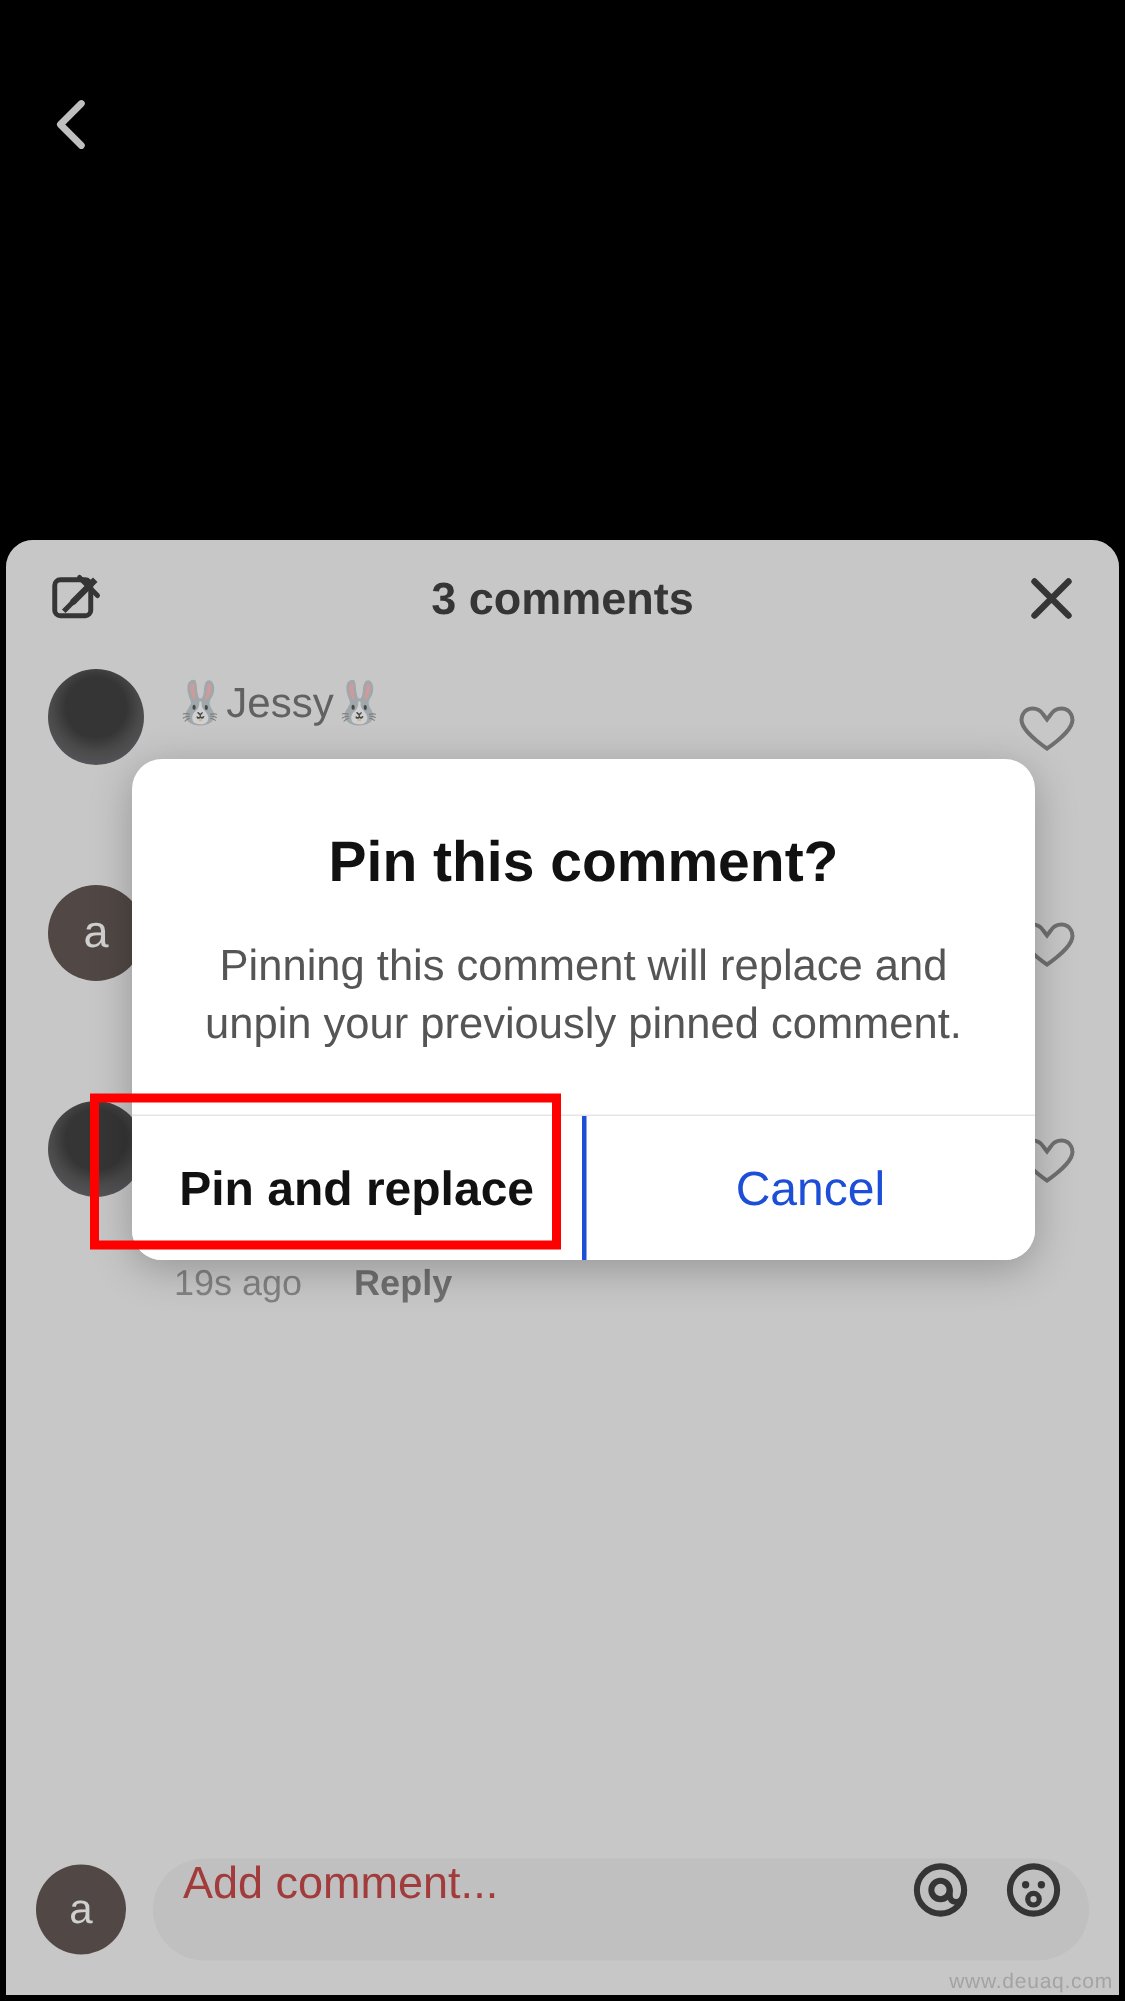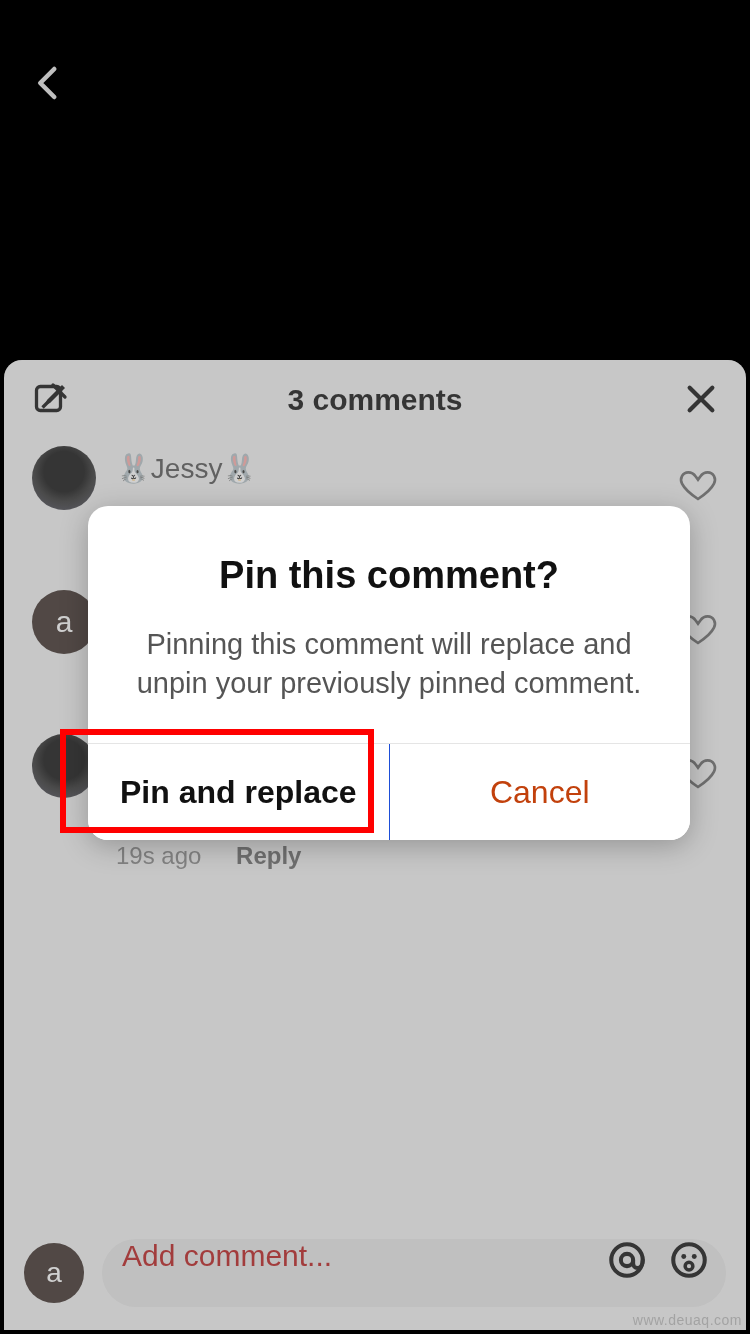--- a/index.html
+++ b/index.html
@@ -39,21 +39,21 @@
     .dim { position: absolute; top: 360px; left: 4px; right: 4px; bottom: 4px; background: rgba(120,120,120,0.35); border-top-left-radius: 18px; border-top-right-radius: 18px; pointer-events: none; }
 
     
     .dialog { position: absolute; left: 88px; right: 60px; top: 506px; background: #fff; border-radius: 20px; box-shadow: 0 6px 28px rgba(0,0,0,0.25); overflow: hidden; }
     .dialog-body { padding: 48px 34px 40px 34px; text-align: center; }
     .dialog-title { font-size: 38px; font-weight: 700; color: #111; margin-bottom: 28px; }
     .dialog-desc { font-size: 29px; color: #555; line-height: 1.35; }
     .dialog-actions { display: flex; border-top: 1px solid #e5e5e5; }
     .dialog-actions .btn { flex: 1; height: 96px; display: flex; align-items: center; justify-content: center; font-size: 32px; background: #fff; }
     .btn-primary { font-weight: 700; color: #111; }
-    .btn-secondary { color: #c2410c; border-left: 1px solid #1d4ed8; }
+    .btn-secondary { color: #1d4ed8; border-left: 3px solid #1d4ed8; }
 
     .highlight-box { position: absolute; border: 6px solid #ff0000; pointer-events: none; }
 
     .watermark { position: absolute; bottom: 6px; right: 8px; font-size: 14px; color: #a3a3a3; letter-spacing: 0.5px; }
 
     .emoji-dot { width: 30px; height: 30px; border-radius: 50%; background: #f7a33a; display:inline-block; margin-left: 84px; margin-top: -30px; }
   </style>
 </head>
 <body>
 

